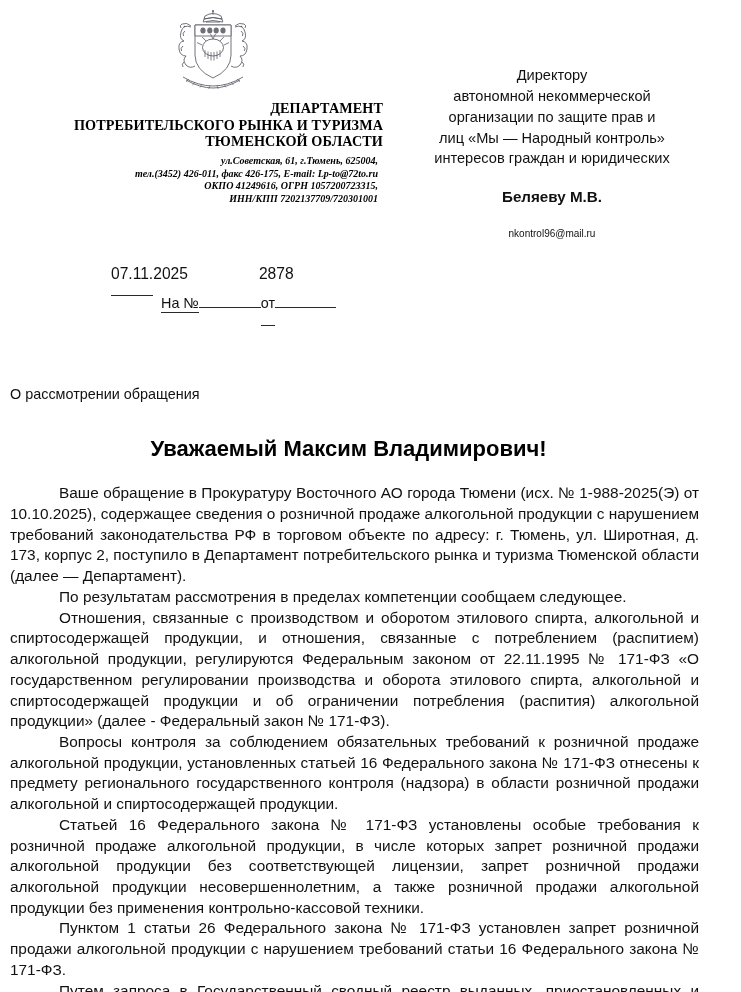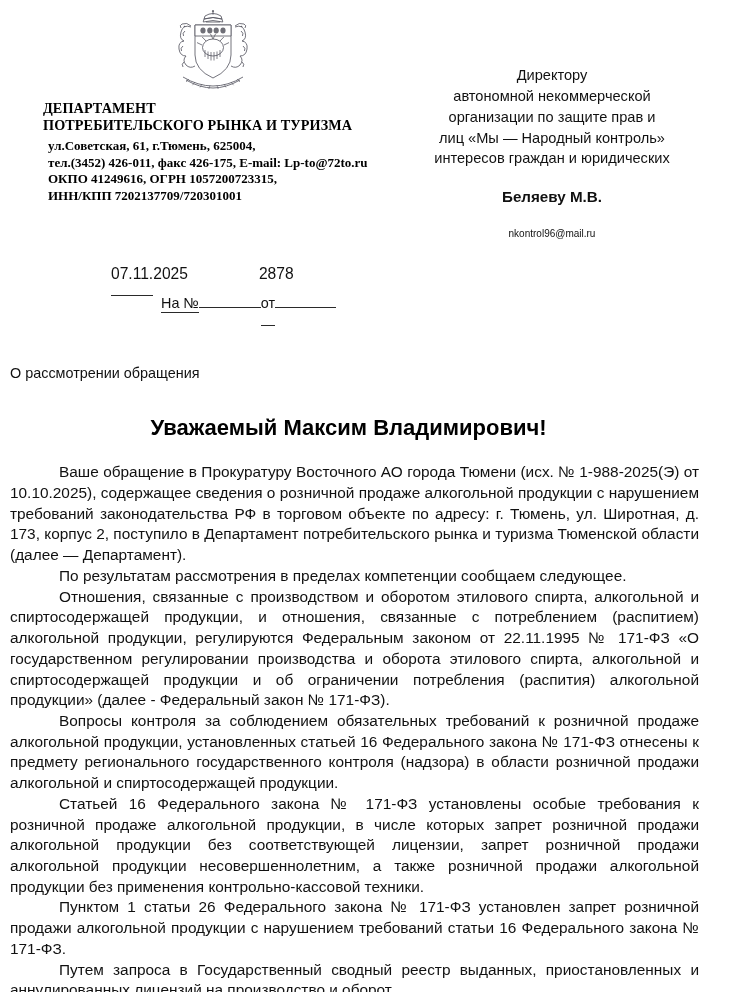--- a/index.html
+++ b/index.html
@@ -31,21 +31,21 @@
     position: relative;
     display: flex;
     align-items: flex-start;
     padding-top: 10px;
   }
 
   .letterhead {
     width: 400px;
     box-sizing: border-box;
     padding-left: 26px;
-    text-align: left;
+    text-align: right;
   }
 
   .emblem {
     width: 120px;
     height: 84px;
     margin: 0 auto 6px auto;
     display: block;
   }
 
   .dept-title {
@@ -55,25 +55,26 @@
     line-height: 1.17;
     letter-spacing: 0.1px;
     color: #000;
     margin: 0 auto;
     width: 340px;
   }
 
   .dept-contacts {
     font-family: "Liberation Serif", serif;
     font-weight: bold;
-    font-size: 13px;
+    font-size: 10px;
     line-height: 1.28;
     color: #000;
     margin: 5px auto 12px auto;
     width: 330px;
+    font-style: italic;
   }
   .dept-contacts div { white-space: nowrap; }
 
   
   .addressee {
     width: 312px;
     box-sizing: border-box;
     padding-top: 55px;
     padding-right: 8px;
     text-align: center;
@@ -134,21 +135,21 @@
     padding-bottom: 14px;
   }
   .reg-rule-2 {
     width: 61px;
     border-bottom: 1.4px solid #2a2a2a;
     height: 13px;
   }
 
   
   .subject {
-    margin-top: 39px;
+    margin-top: 60px;
     padding-left: 10px;
     font-size: 14.4px;
     color: #111;
   }
 
   
   .salutation {
     margin-top: 34px;
     text-align: center;
     font-weight: bold;
@@ -225,20 +226,21 @@
           <path d="M33 70 q14 8 27 8 q13 0 27 -8"></path>
           <g stroke-width="0.6">
             <path d="M36 69 l-3 3 M42 72 l-2.5 3.2 M49 74 l-2 3.4 M57 75.5 l-1.2 3.5 M64 75.5 l1.2 3.5 M71 74 l2 3.4 M78 72 l2.5 3.2 M84 69 l3 3"></path>
           </g>
         </g>
       </svg>
 
       <div class="dept-title">
         <div>ДЕПАРТАМЕНТ</div>
         <div>ПОТРЕБИТЕЛЬСКОГО РЫНКА И ТУРИЗМА</div>
+        <div>ТЮМЕНСКОЙ ОБЛАСТИ</div>
       </div>
 
       <div class="dept-contacts">
         <div>ул.Советская, 61,   г.Тюмень,  625004,</div>
         <div>тел.(3452) 426-011, факс 426-175, E-mail: Lp-to@72to.ru</div>
         <div>ОКПО 41249616,  ОГРН 1057200723315,</div>
         <div>ИНН/КПП 7202137709/720301001</div>
       </div>
     </div>
 

